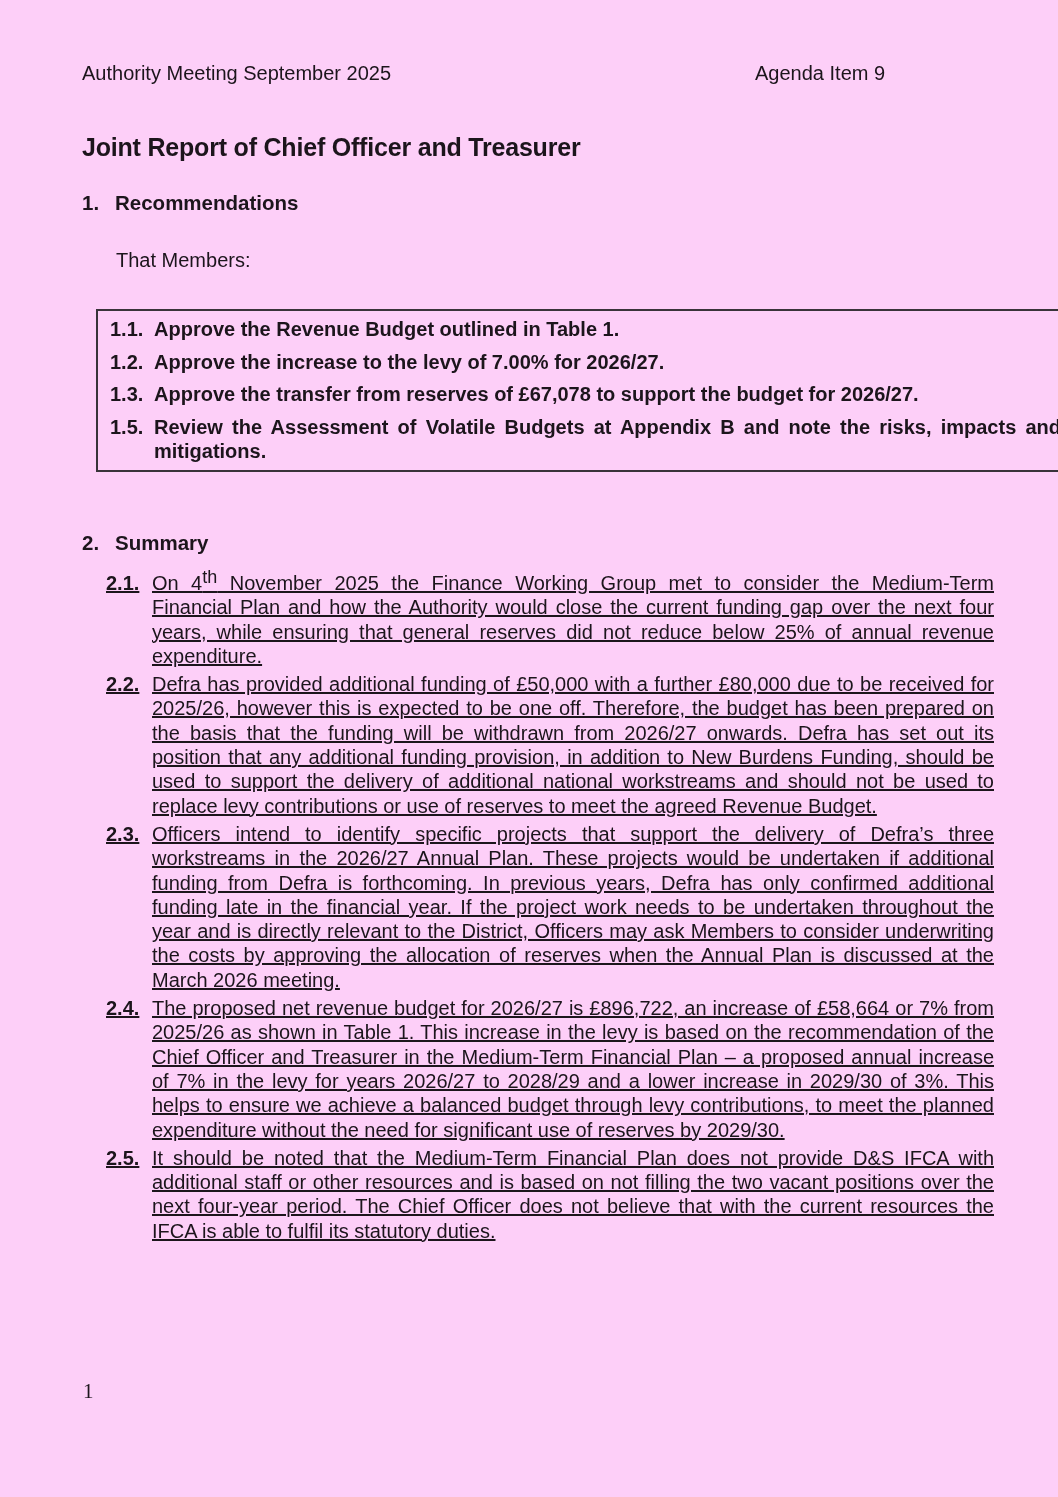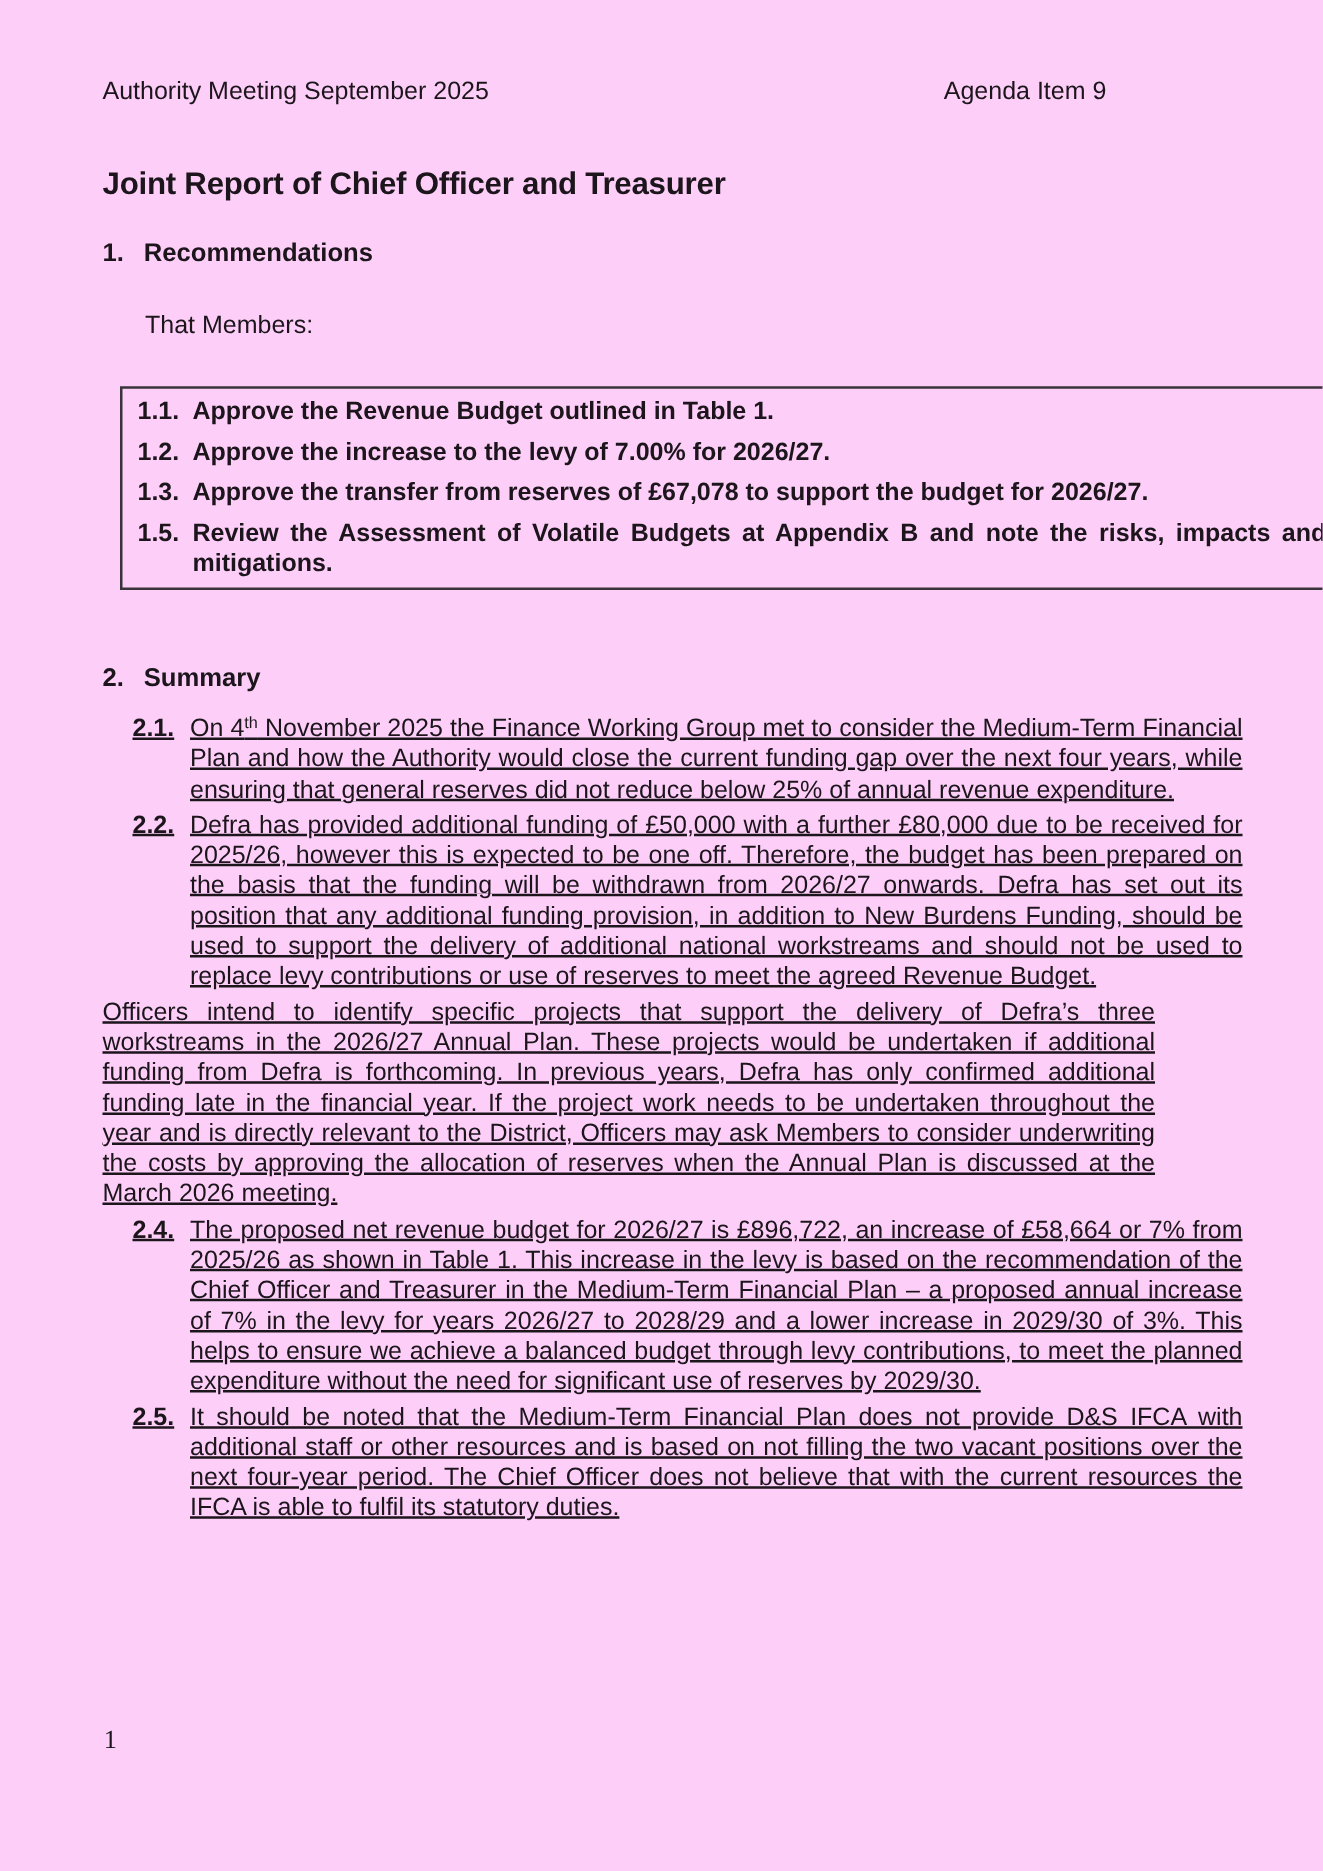--- a/index.html
+++ b/index.html
@@ -52,21 +52,21 @@
   .paras {
     position: absolute; left: 82px; top: 571px; width: 912px;
     font-size: 20px; line-height: 24.3px; text-decoration: underline;
   }
   .para { display: flex; margin: 0 0 4px 0; }
   .pnum {
     flex: none; width: 70px; padding-left: 24px;
     box-sizing: border-box; font-weight: bold;
   }
   .ptxt { width: 842px; text-align: justify; }
-  .ptxt sup { font-size: 13px; line-height: 0; vertical-align: 7px; }
+  .ptxt sup { font-size: 18px; line-height: 0; vertical-align: 7px; }
 
   .pageno {
     position: absolute; left: 83px; top: 1378px;
     font-family: "Liberation Serif", serif;
     font-size: 21px; line-height: 26px;
   }
 </style>
 </head>
 <body style="background: rgb(253, 207, 248); color: rgb(28, 21, 28);">
 
@@ -107,20 +107,21 @@
   <div class="paras">
     <div class="para">
       <span class="pnum">2.1.</span>
       <span class="ptxt"><span>On 4</span><sup>th</sup><span> November 2025 the Finance Working Group met to consider the Medium-Term Financial Plan and how the Authority would close the current funding gap over the next four years, while ensuring that general reserves did not reduce below 25% of annual revenue expenditure.</span></span>
     </div>
     <div class="para">
       <span class="pnum">2.2.</span>
       <span class="ptxt">Defra has provided additional funding of £50,000 with a further £80,000 due to be received for 2025/26, however this is expected to be one off.  Therefore, the budget has been prepared on the basis that the funding will be withdrawn from 2026/27 onwards. Defra has set out its position that any additional funding provision, in addition to New Burdens Funding, should be used to support the delivery of additional national workstreams and should not be used to replace levy contributions or use of reserves to meet the agreed Revenue Budget.</span>
     </div>
     <div class="para">
+      <span class="pnum">2.3.</span>
       <span class="ptxt">Officers intend to identify specific projects that support the delivery of Defra’s three workstreams in the 2026/27 Annual Plan.  These projects would be undertaken if additional funding from Defra is forthcoming.  In previous years, Defra has only confirmed additional funding late in the financial year.  If the project work needs to be undertaken throughout the year and is directly relevant to the District, Officers may ask Members to consider underwriting the costs by approving the allocation of reserves when the Annual Plan is discussed at the March 2026 meeting.</span>
     </div>
     <div class="para">
       <span class="pnum">2.4.</span>
       <span class="ptxt">The proposed net revenue budget for 2026/27 is £896,722, an increase of £58,664 or 7% from 2025/26 as shown in Table 1.  This increase in the levy is based on the recommendation of the Chief Officer and Treasurer in the Medium-Term Financial Plan – a proposed annual increase of 7% in the levy for years 2026/27 to 2028/29 and a lower increase in 2029/30 of 3%.  This helps to ensure we achieve a balanced budget through levy contributions, to meet the planned expenditure without the need for significant use of reserves by 2029/30.</span>
     </div>
     <div class="para">
       <span class="pnum">2.5.</span>
       <span class="ptxt">It should be noted that the Medium-Term Financial Plan does not provide D&amp;S IFCA with additional staff or other resources and is based on not filling the two vacant positions over the next four-year period. The Chief Officer does not believe that with the current resources the IFCA is able to fulfil its statutory duties.</span>
     </div>

